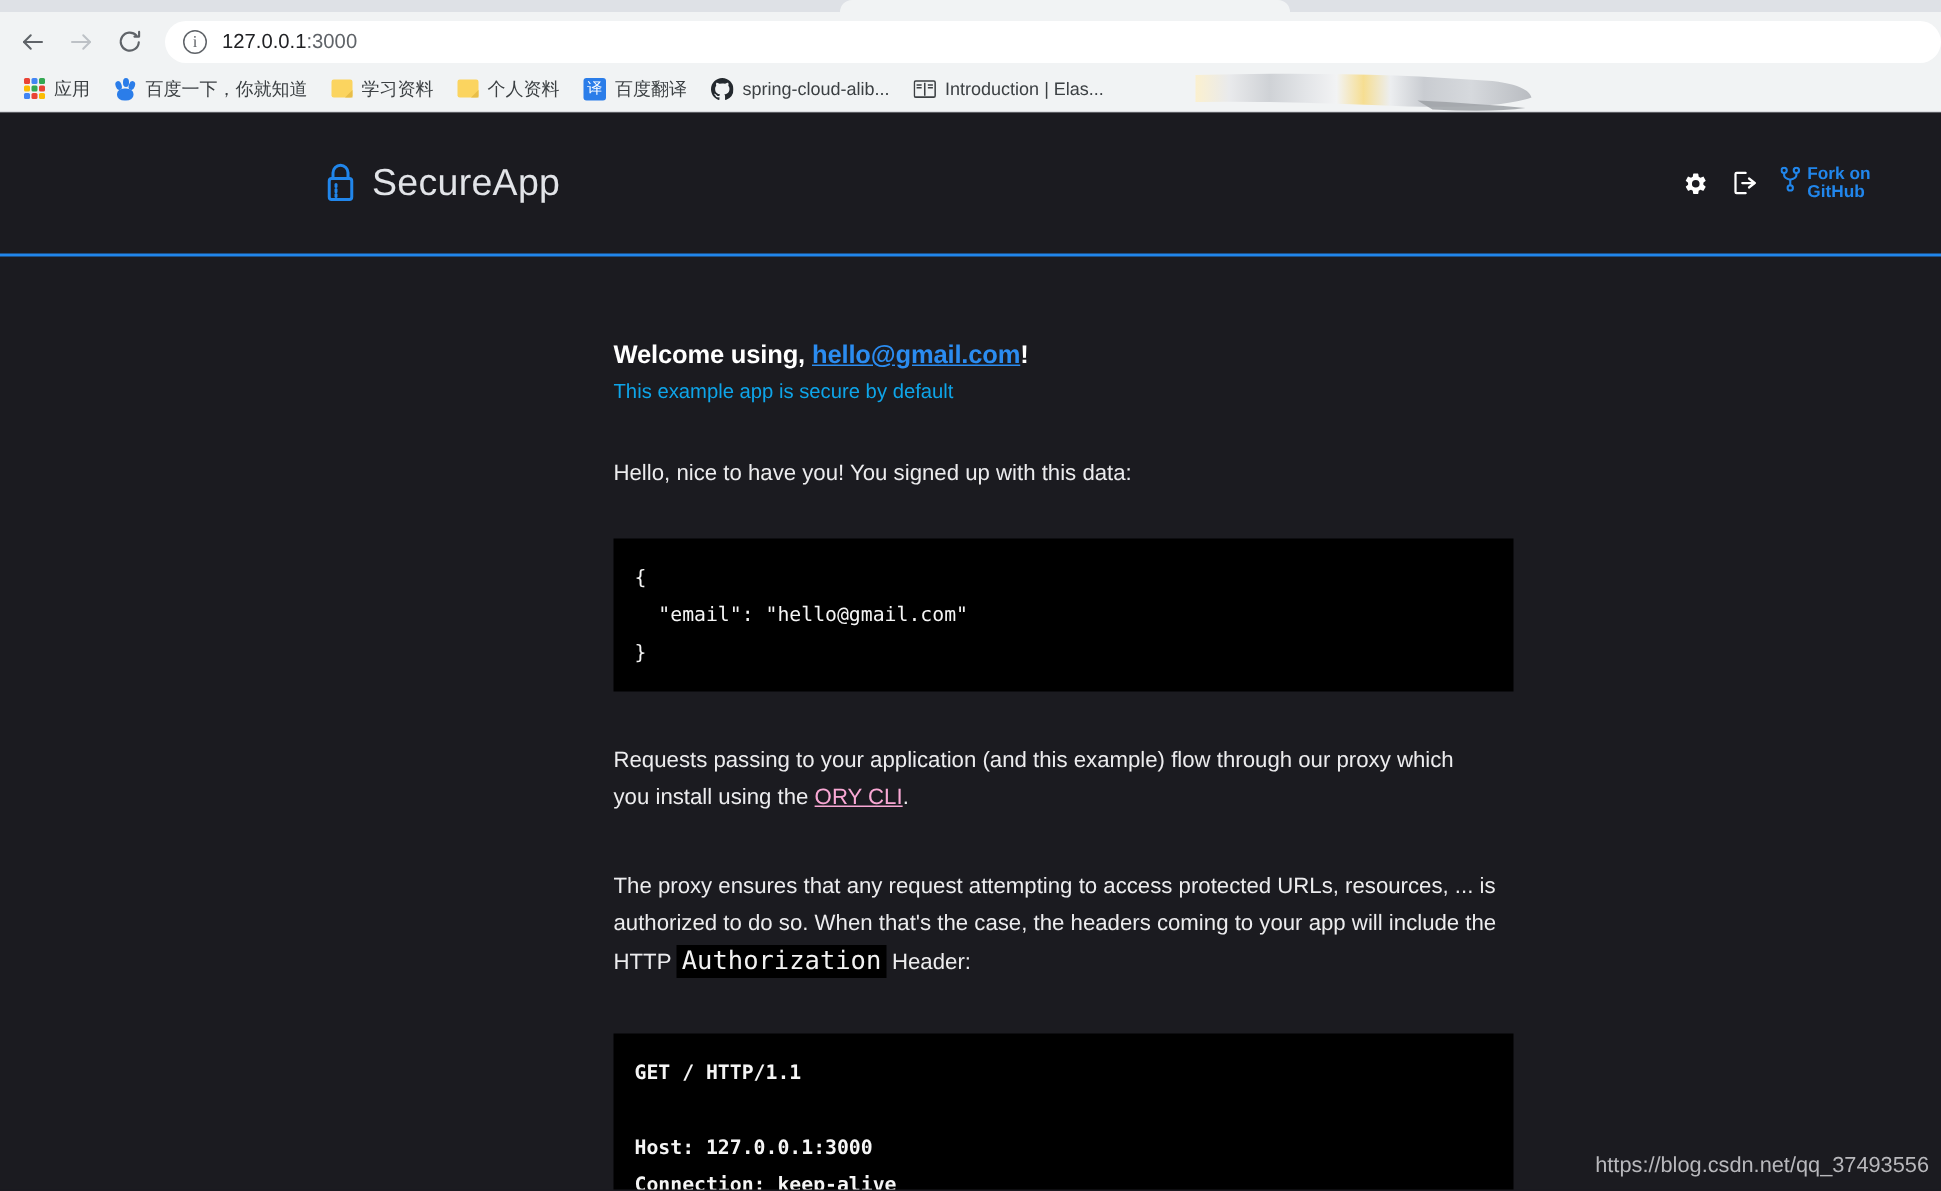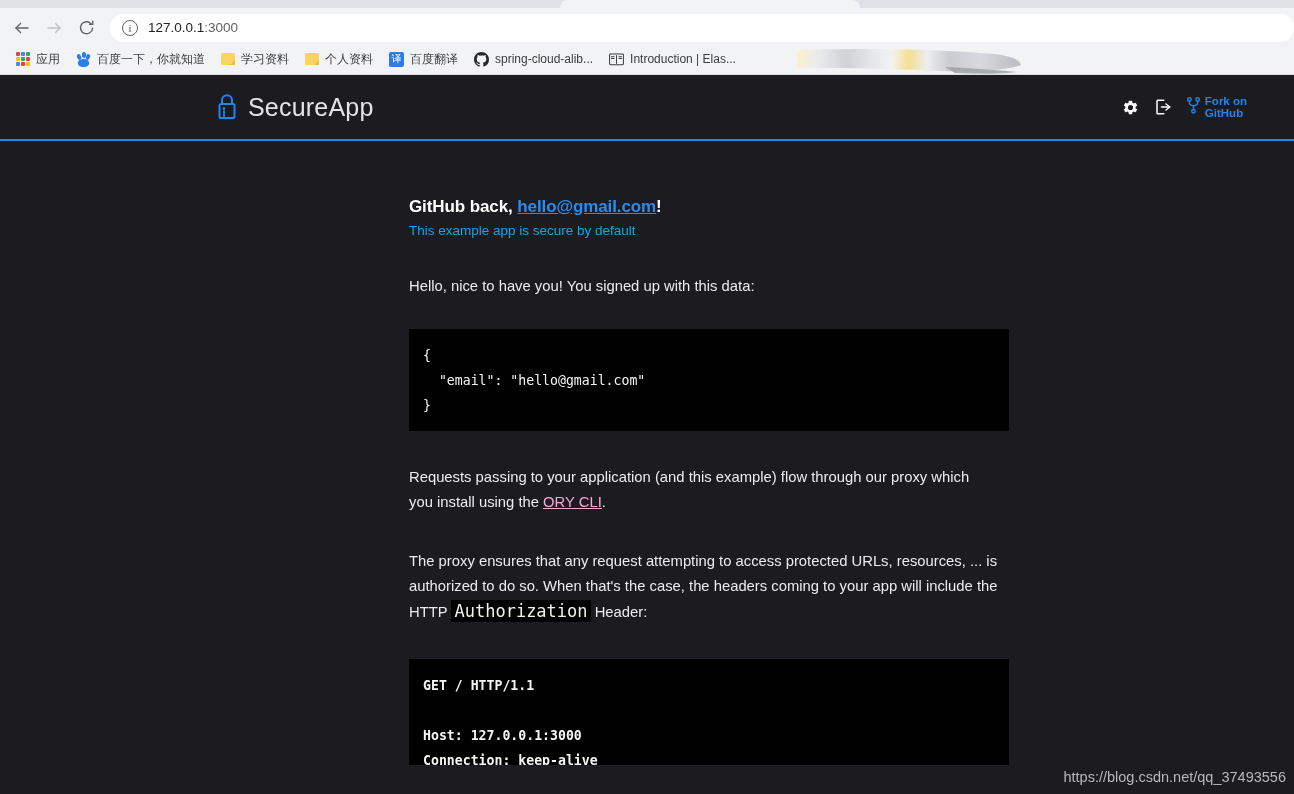--- a/index.html
+++ b/index.html
@@ -160,21 +160,21 @@
   
   #page {
     width: 1294px;
     height: 718px;
     background: #1b1b20;
     position: relative;
     overflow: hidden;
   }
 
   #app-header {
-    height: 66px;
+    height: 96px;
     background: #1b1b20;
     border-bottom: 2px solid #2186eb;
     display: flex; align-items: center;
     position: relative;
   }
   #brand {
     position: absolute;
     left: 216px;
     display: flex; align-items: center;
     gap: 10px;
@@ -437,21 +437,21 @@
         </span>
         <span id="fork-label">Fork on
 GitHub</span>
       </a>
     </div>
   </div>
 
   <div id="content">
     <div class="col">
 
-      <div id="welcome-line"><span>GitHub back, </span><a id="welcome-email" href="#">hello@gmail.com</a><span id="welcome-bang">!</span></div>
+      <div id="welcome-line"><span>Welcome using, </span><a id="welcome-email" href="#">hello@gmail.com</a><span id="welcome-bang">!</span></div>
 
       <div id="subtitle">This example app is secure by default</div>
 
       <p class="para" id="para-signup">Hello, nice to have you! You signed up with this data:</p>
 
       <pre class="codeblock" id="code-signup">{
   "email": "hello@gmail.com"
 }</pre>
 
       <p class="para" id="para-proxy"><span>Requests passing to your application (and this example) flow through our proxy which you install using the </span><a class="link" href="#">ORY CLI</a><span>.</span></p>

